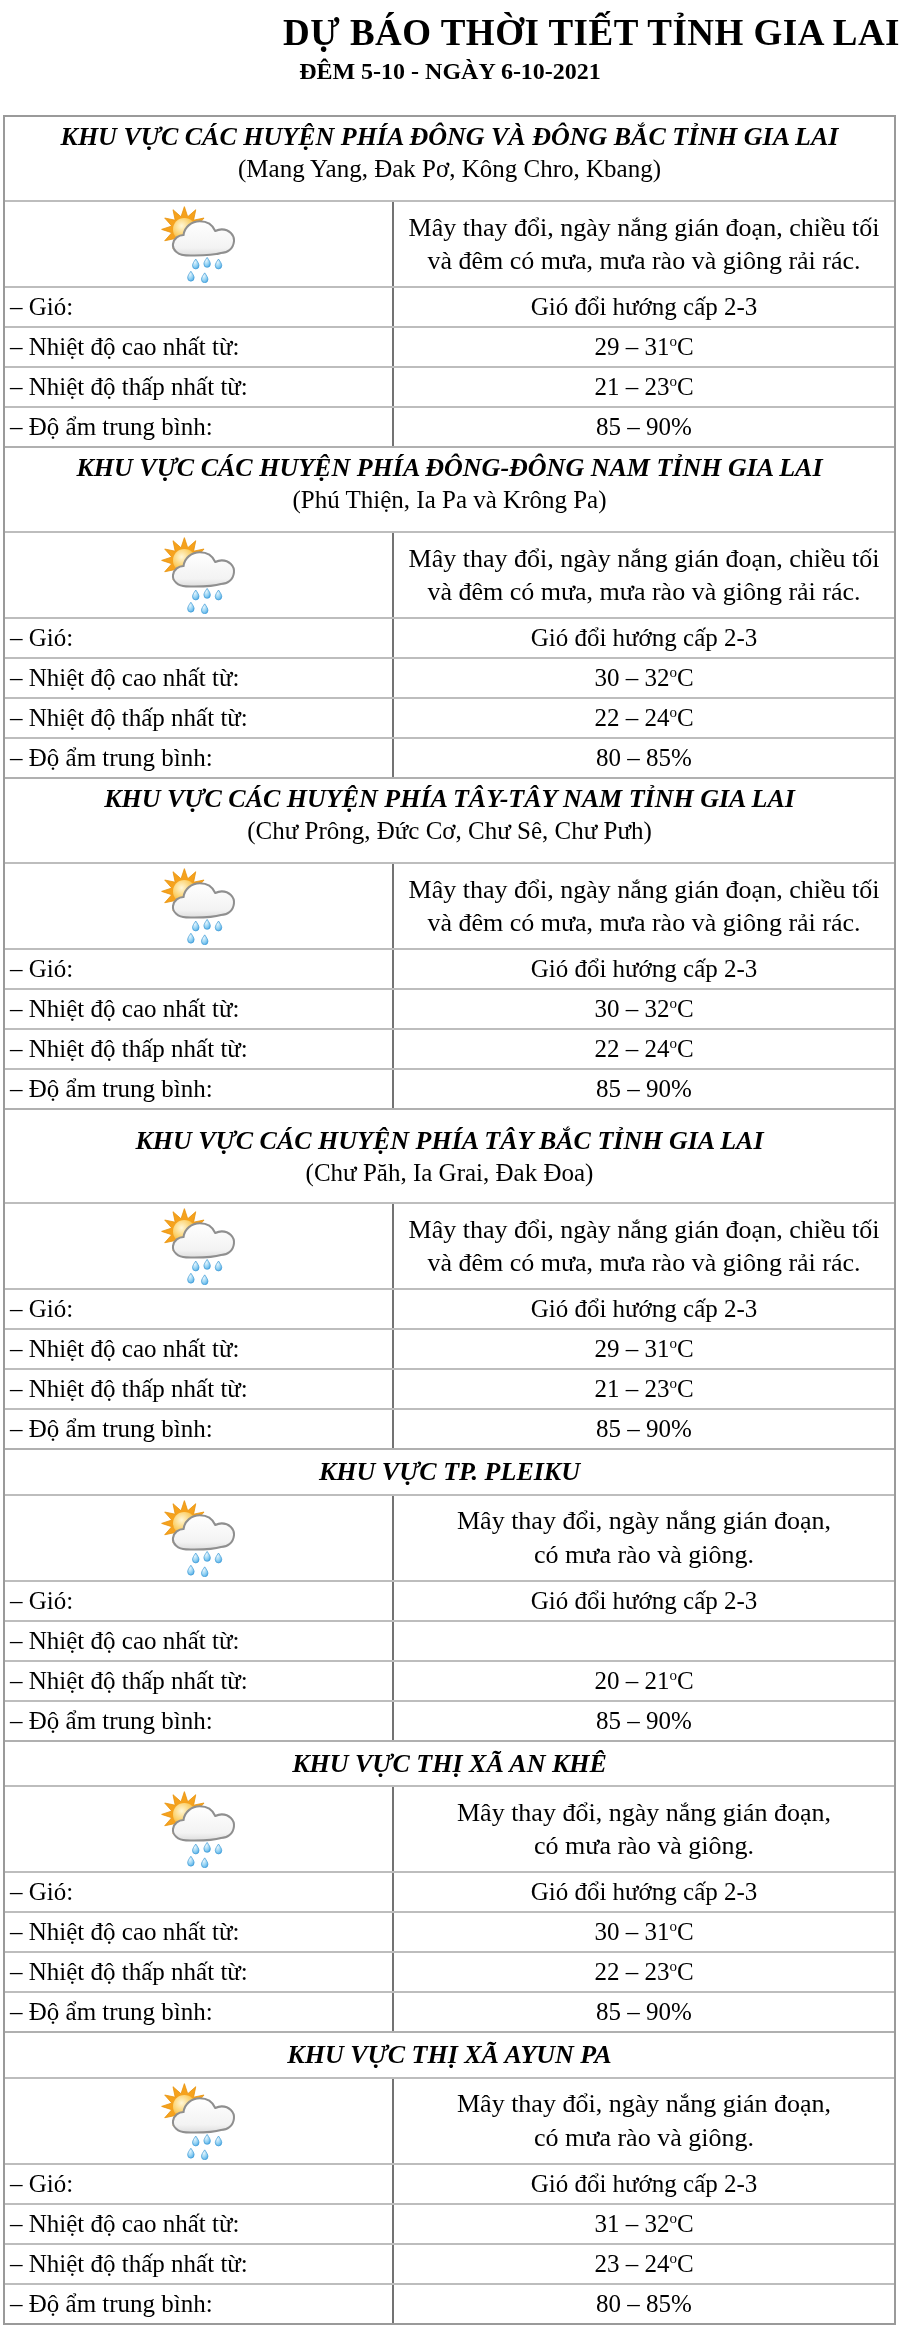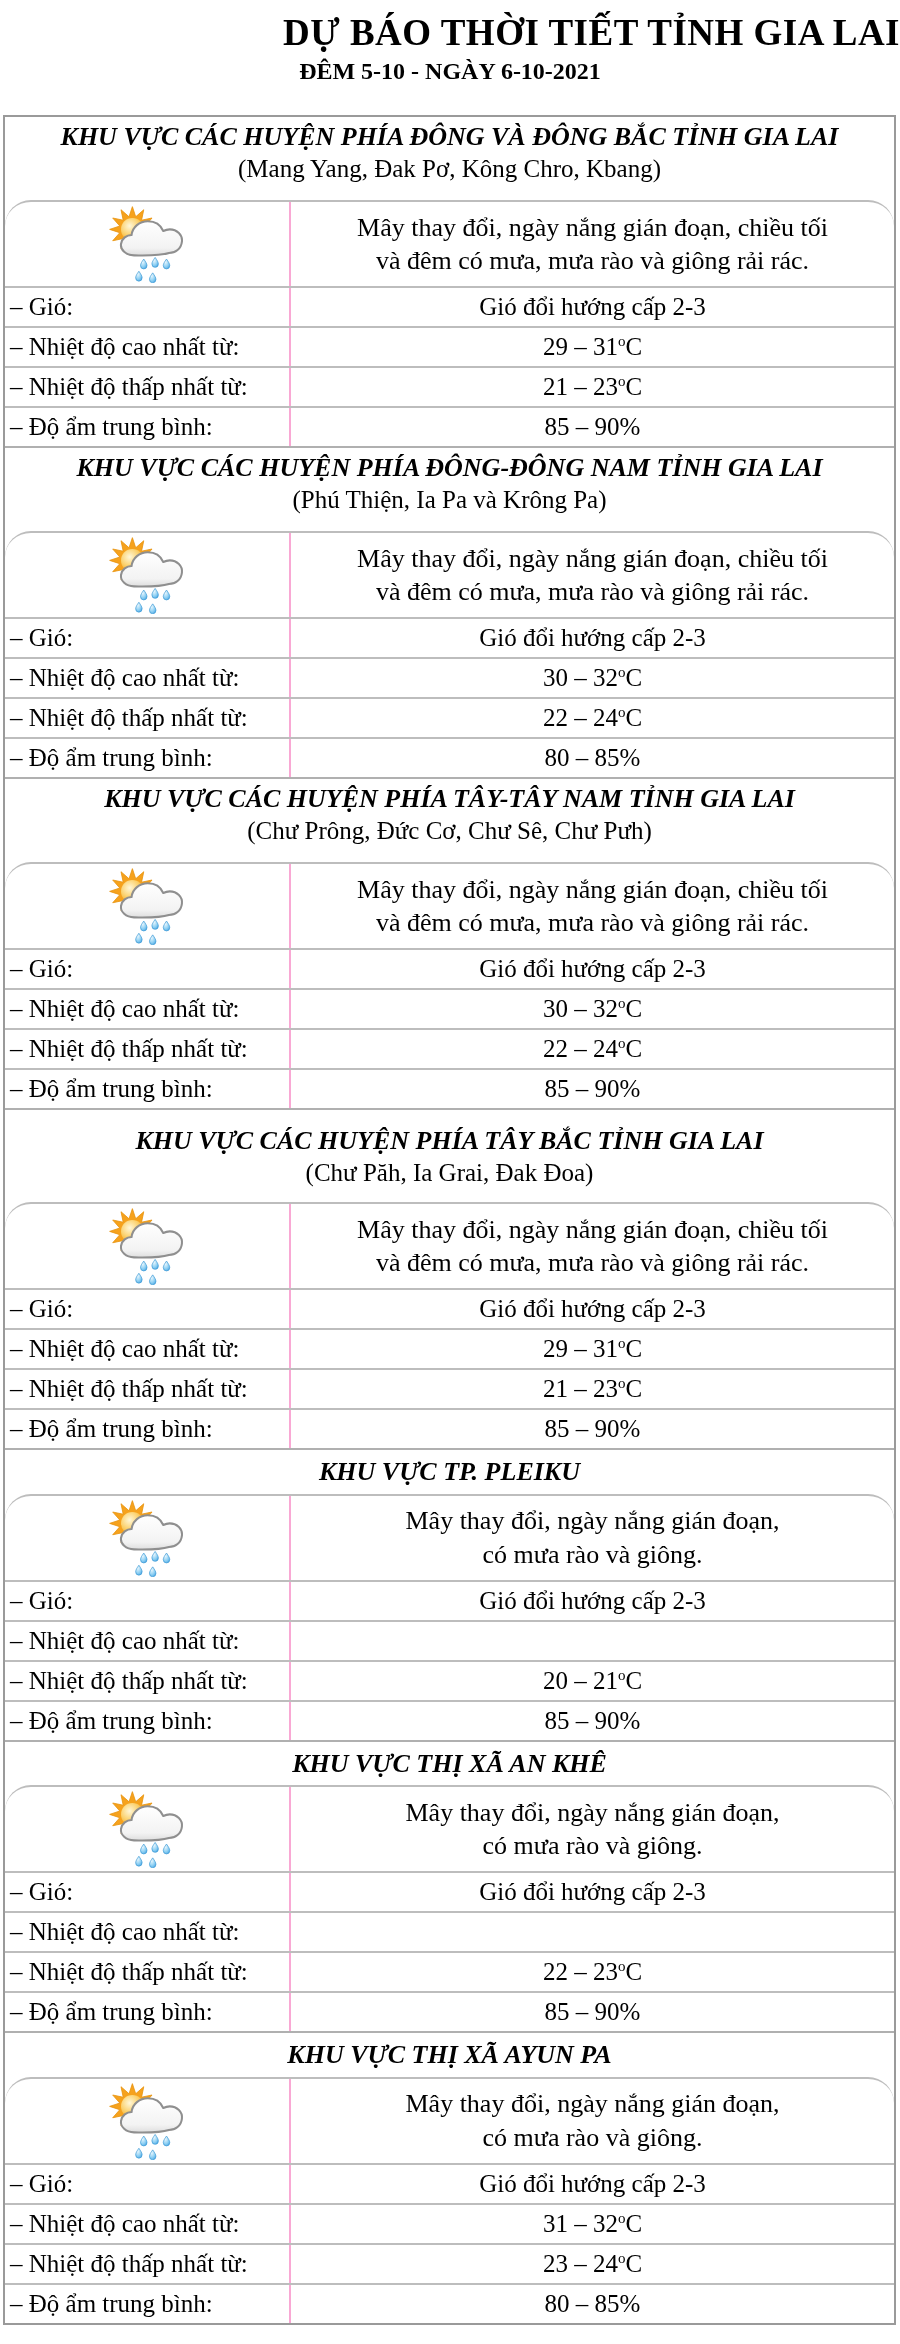--- a/index.html
+++ b/index.html
@@ -22,25 +22,25 @@
   }
   .section{border-top:2px solid #b0b0b0;}
   .section:first-child{border-top:none;}
   .sec-head{text-align:center;padding:4px 6px 16px;}
   .sec-head.tall{padding:15px 6px 14px;}
   .sec-head.single{padding:6px 6px 5px;}
   .sec-name{font-weight:bold;font-style:italic;font-size:26px;line-height:1.25;}
   .sec-districts{font-size:25px;line-height:1.22;}
   .row{display:flex;border-top:2px solid #bdbdbd;box-sizing:border-box;}
   .cell-left{
-    width:286px;box-sizing:border-box;border-right:2px solid #f9a8d4;
+    width:389px;box-sizing:border-box;border-right:2px solid #737373;
     flex:none;display:flex;align-items:center;
   }
   .cell-right{flex:1;text-align:center;}
-  .icon-row{height:86px;border-radius:26px;}
+  .icon-row{height:86px;}
   .icon-cell{justify-content:center;}
   .desc-cell{
     display:flex;flex-direction:column;justify-content:center;
     font-size:26px;line-height:1.3;
   }
   .data-row{height:40px;}
   .label-cell{font-size:25px;padding-left:5px;}
   .value-cell{font-size:25px;line-height:38px;}
   .value-cell sup{font-size:15px;line-height:0;}
   .wicon{display:block;}
@@ -309,20 +309,21 @@
         <div>Mây thay đổi, ngày nắng gián đoạn,</div>
         <div>có mưa rào và giông.</div>
       </div>
     </div>
     <div class="row data-row">
       <div class="cell-left label-cell">– Gió:</div>
       <div class="cell-right value-cell">Gió đổi hướng cấp 2-3</div>
     </div>
     <div class="row data-row">
       <div class="cell-left label-cell">– Nhiệt độ cao nhất từ:</div>
+      <div class="cell-right value-cell"><span>30 – 31</span><sup>o</sup><span>C</span></div>
     </div>
     <div class="row data-row">
       <div class="cell-left label-cell">– Nhiệt độ thấp nhất từ:</div>
       <div class="cell-right value-cell"><span>22 – 23</span><sup>o</sup><span>C</span></div>
     </div>
     <div class="row data-row">
       <div class="cell-left label-cell">– Độ ẩm trung bình:</div>
       <div class="cell-right value-cell">85 – 90%</div>
     </div>
   </section>

